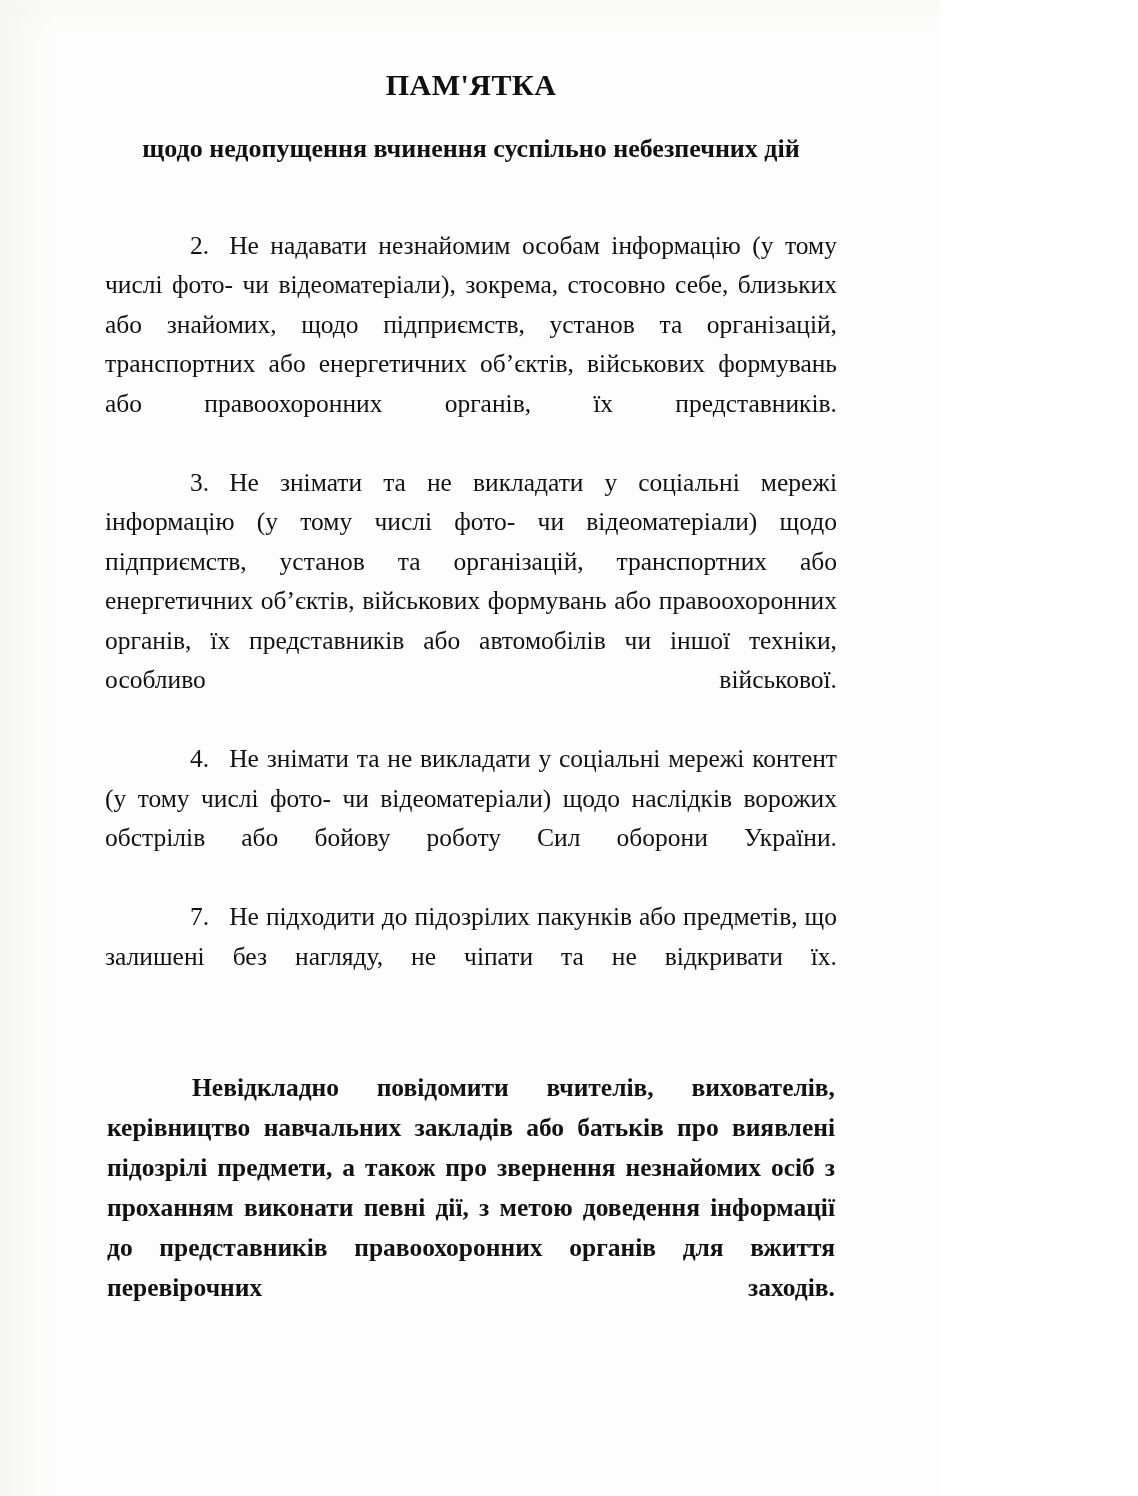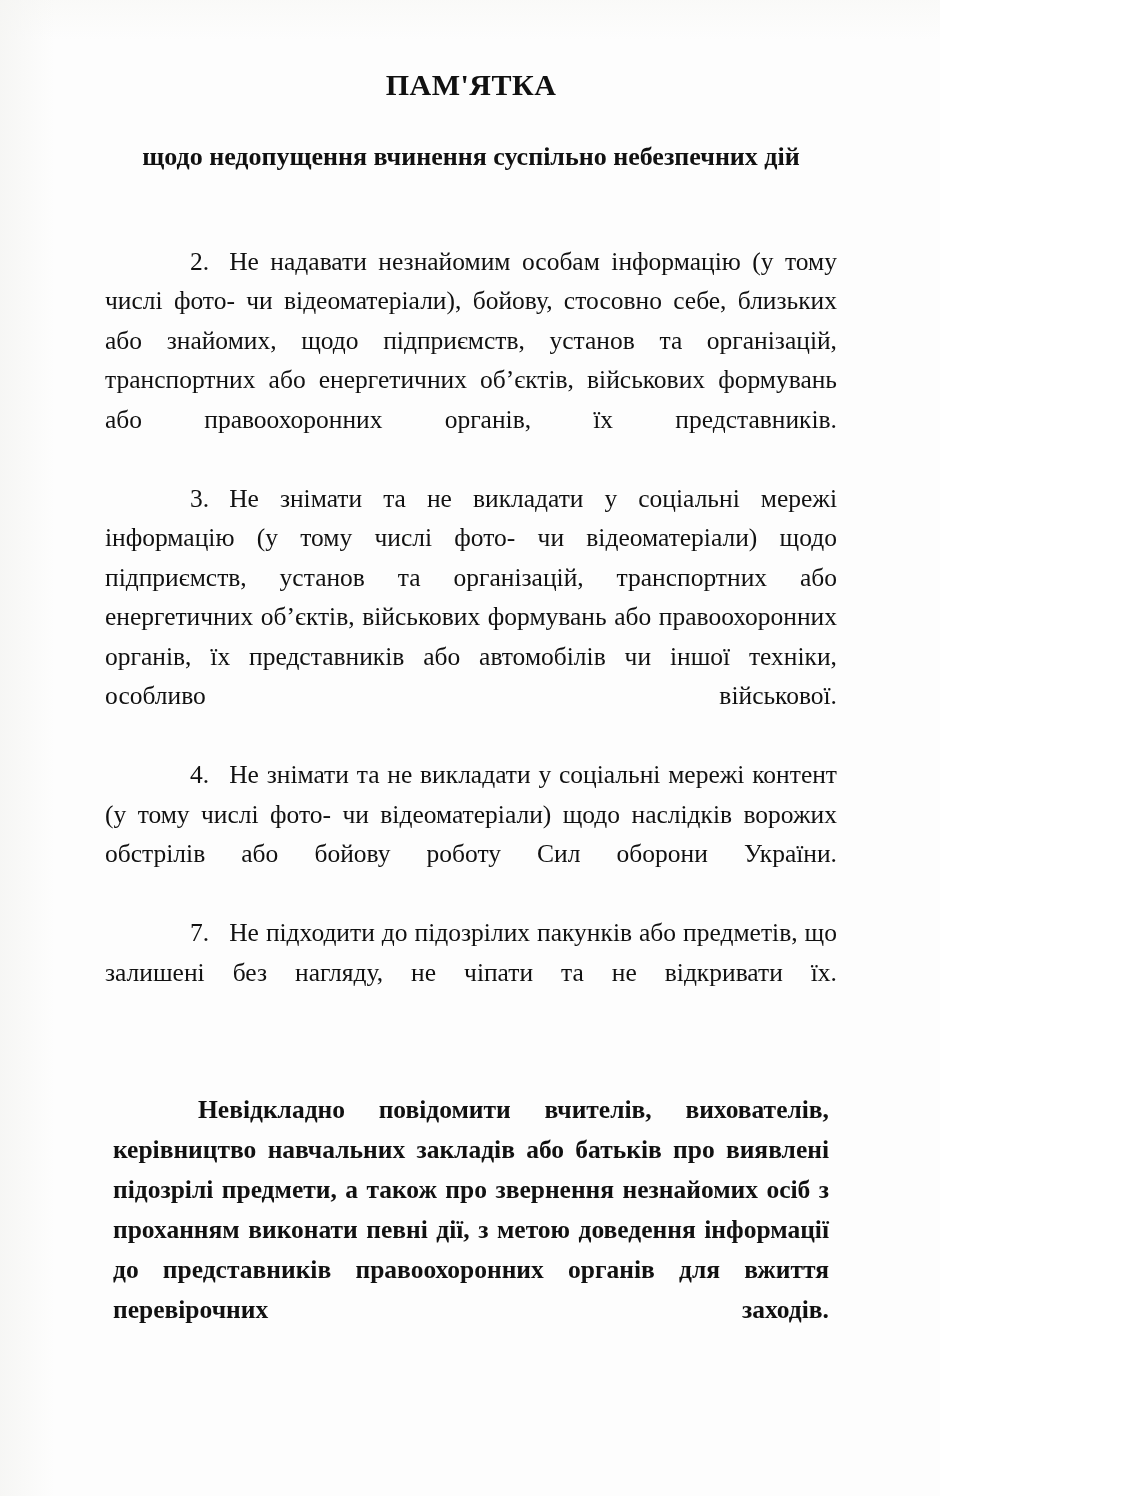--- a/index.html
+++ b/index.html
@@ -45,21 +45,21 @@
     margin: 0;
     padding-top: 68px;
     text-align: center;
     font-size: 30px;
     font-weight: bold;
     letter-spacing: 0.5px;
     line-height: 1.1;
   }
 
   .doc-subtitle {
-    margin: 8px;
+    margin: 0;
     padding-top: 33px;
     text-align: center;
     font-size: 26px;
     font-weight: bold;
     line-height: 1.15;
   }
 
   .body-block {
     padding-top: 62px;
   }
@@ -75,21 +75,21 @@
 
   .clause .num {
     margin-right: 20px;
   }
 
   .closing-block {
     padding-top: 50px;
   }
 
   .closing {
-    margin: 8px;
+    margin: 2px;
     text-align: justify;
     text-justify: inter-word;
     font-size: 25.5px;
     line-height: 40px;
     font-weight: bold;
     text-indent: 85px;
   }
 
   
   .clause::after,
@@ -108,21 +108,21 @@
   <div class="content">
 
     <h1 class="doc-title">ПАМ'ЯТКА</h1>
 
     <h2 class="doc-subtitle">щодо недопущення вчинення суспільно небезпечних дій</h2>
 
     <div class="body-block">
 
 
       <p class="clause">
-        <span class="num">2.</span><span class="txt">Не надавати незнайомим особам інформацію (у тому числі фото- чи відеоматеріали), бойову, стосовно себе, близьких або знайомих, щодо підприємств, установ та організацій, транспортних або енергетичних об’єктів, військових формувань або правоохоронних органів, їх представників.</span>
+        <span class="num">2.</span><span class="txt">Не надавати незнайомим особам інформацію (у тому числі фото- чи відеоматеріали), зокрема, стосовно себе, близьких або знайомих, щодо підприємств, установ та організацій, транспортних або енергетичних об’єктів, військових формувань або правоохоронних органів, їх представників.</span>
       </p>
 
       <p class="clause">
         <span class="num">3.</span><span class="txt">Не знімати та не викладати у соціальні мережі інформацію (у тому числі фото- чи відеоматеріали) щодо підприємств, установ та організацій, транспортних або енергетичних об’єктів, військових формувань або правоохоронних органів, їх представників або автомобілів чи іншої техніки, особливо військової.</span>
       </p>
 
       <p class="clause">
         <span class="num">4.</span><span class="txt">Не знімати та не викладати у соціальні мережі контент (у тому числі фото- чи відеоматеріали) щодо наслідків ворожих обстрілів або бойову роботу Сил оборони України.</span>
       </p>
 

